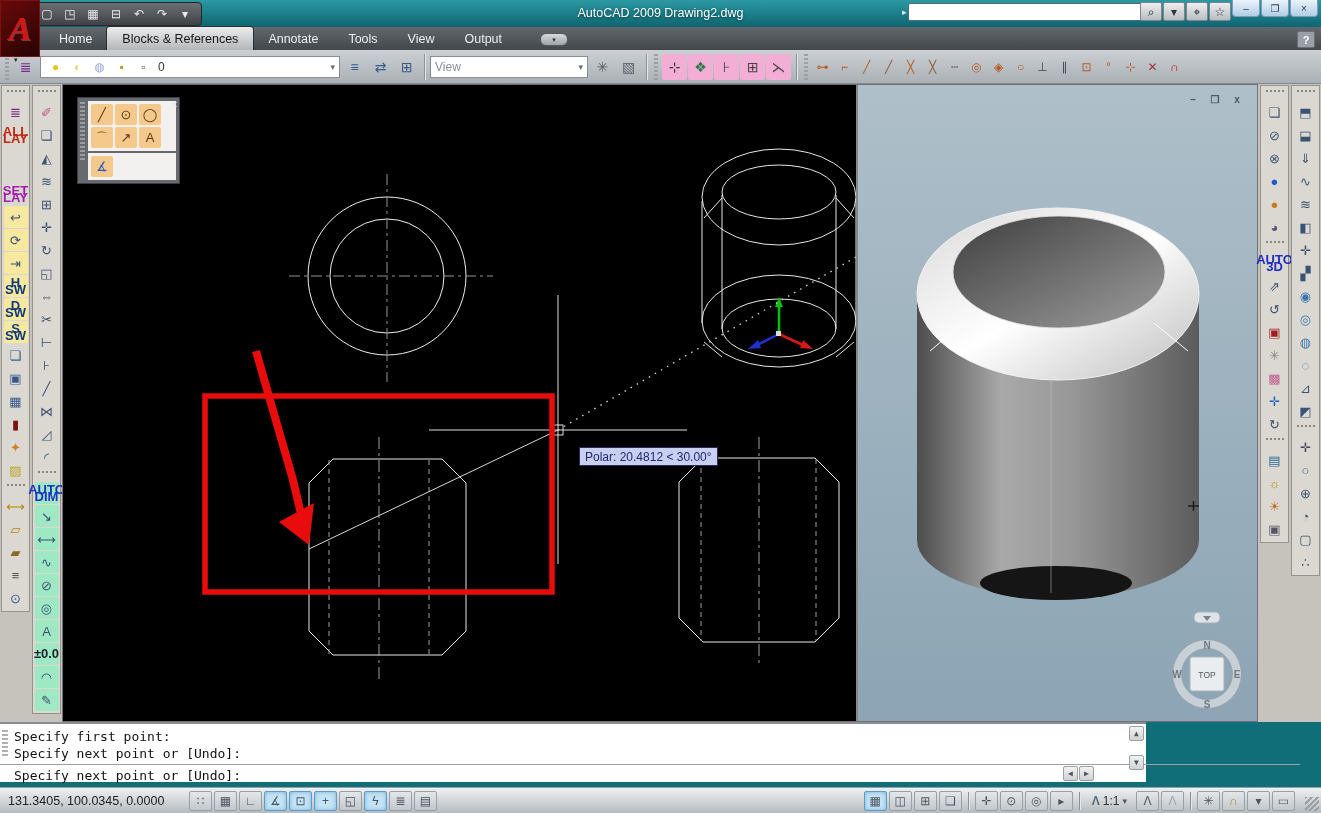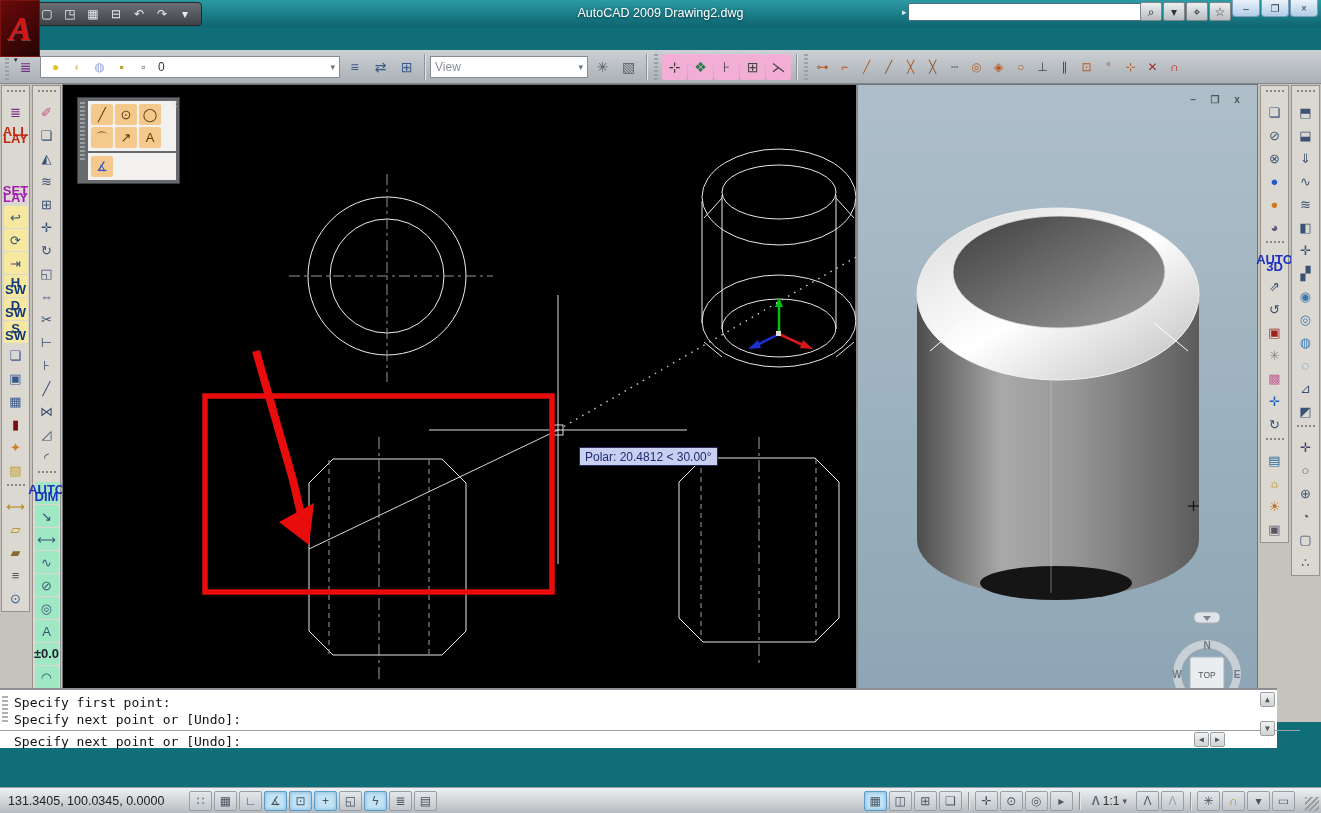--- a/index.html
+++ b/index.html
@@ -90,21 +90,21 @@
     font-size:33px;letter-spacing:4px;line-height:49px;z-index:4;
     font-family:"DejaVu Sans",sans-serif;}
   
   #polar-tip{position:absolute;left:516px;top:362px;height:17px;padding:0 5px;
     background:#c9cff1;border:1px solid #2a2a5a;color:#1c2c6e;font-size:12px;
     display:flex;align-items:center;z-index:6;}
   
   #vp-winbtns{position:absolute;right:12px;top:8px;display:flex;gap:6px;z-index:5;}
   #vp-winbtns .ibtn{width:16px;height:12px;color:#4e565c;font-size:10px;font-weight:700;}
   
-  #cmdline{position:absolute;left:0;top:688px;width:1277px;height:60px;background:#fff;
+  #cmdline{position:absolute;left:0;top:722px;width:1146px;height:60px;background:#fff;
     border-top:2px solid #8a8e92;font-family:"DejaVu Sans Mono",monospace;font-size:13px;
     color:#111;box-sizing:border-box;}
   #cmd-grip{position:absolute;left:2px;top:6px;width:6px;height:26px;
     background:repeating-linear-gradient(#b0b0b0 0 2px,transparent 2px 4px);}
   #cmd-history{position:absolute;left:14px;top:4px;}
   .cmd-line{height:17px;line-height:17px;}
   #cmd-div{position:absolute;left:0;top:40px;width:1300px;height:1px;background:#9aa0a4;}
   #cmd-current{position:absolute;left:14px;top:43px;height:17px;line-height:17px;}
   #cmd-vscroll{position:absolute;right:2px;top:2px;display:flex;flex-direction:column;gap:14px;}
   #cmd-vscroll .ibtn,#cmd-hscroll .ibtn{width:15px;height:15px;font-size:8px;color:#555;
@@ -158,20 +158,32 @@
         <div class="ibtn">–</div>
         <div class="ibtn">❐</div>
         <div class="ibtn">×</div>
       </div>
   </div>
   <div id="app-logo">
       <span>A</span>
     </div>
   <div id="logo-caret">▾</div>
 
+  <div id="tabrow">
+    <div id="tabs">
+        <div class="tab">Home</div>
+        <div class="tab active">Blocks &amp; References</div>
+        <div class="tab">Annotate</div>
+        <div class="tab">Tools</div>
+        <div class="tab">View</div>
+        <div class="tab">Output</div>
+      </div>
+    <div id="tab-overflow">▾</div>
+    <div id="help-btn">?</div>
+  </div>
 
   <div id="toolbar2">
     <div class="grip-v"></div>
     <div class="tb-group">
         <div class="ibtn" style="color: rgb(122, 42, 138);">≣</div>
       </div>
     <div id="layer-combo" class="combo">
       <span class="tb-group small" style="display:flex;gap:1px;">
           <div class="ibtn" style="color: rgb(230, 196, 28);">●</div>
           <div class="ibtn" style="color: rgb(227, 212, 126);">◐</div>

